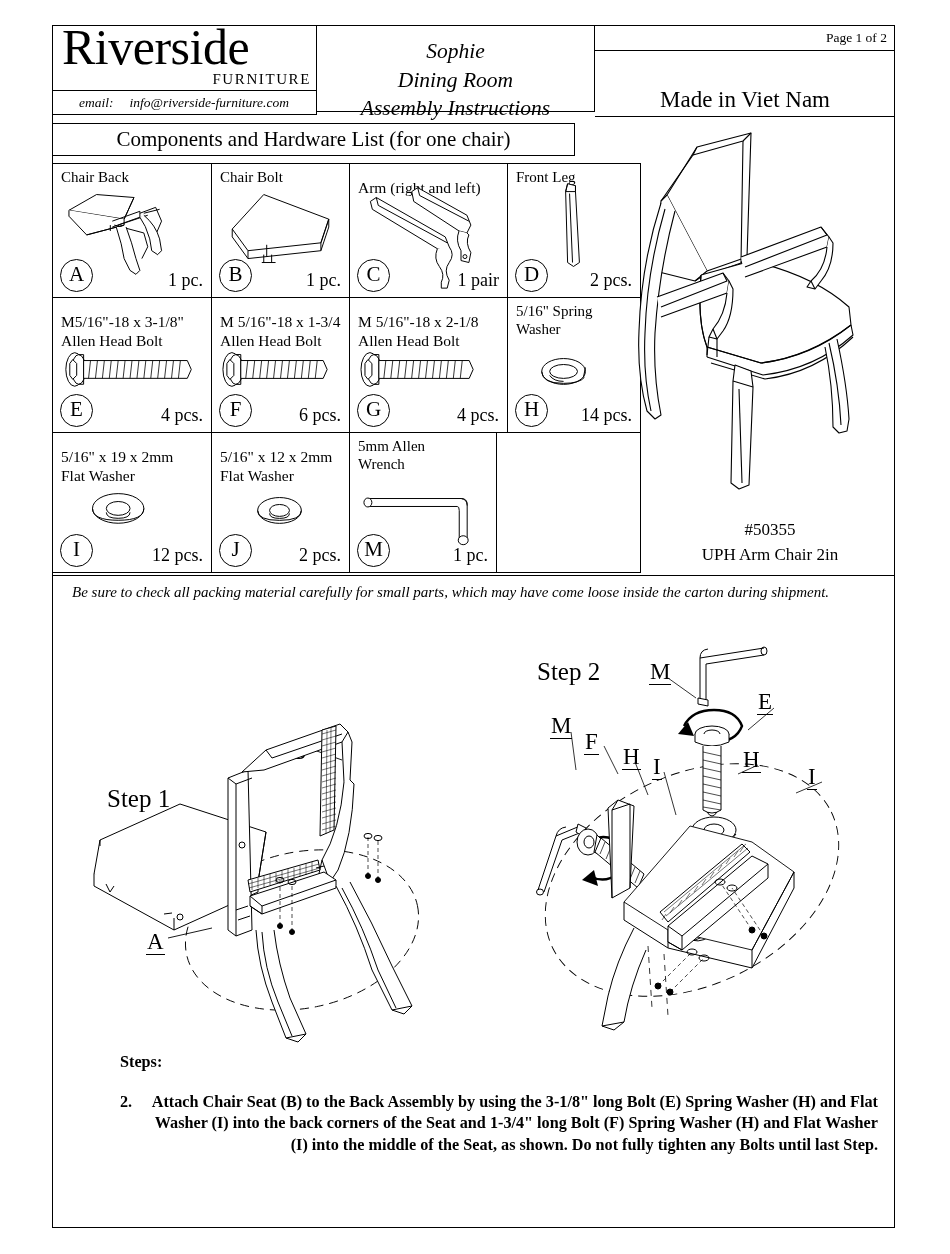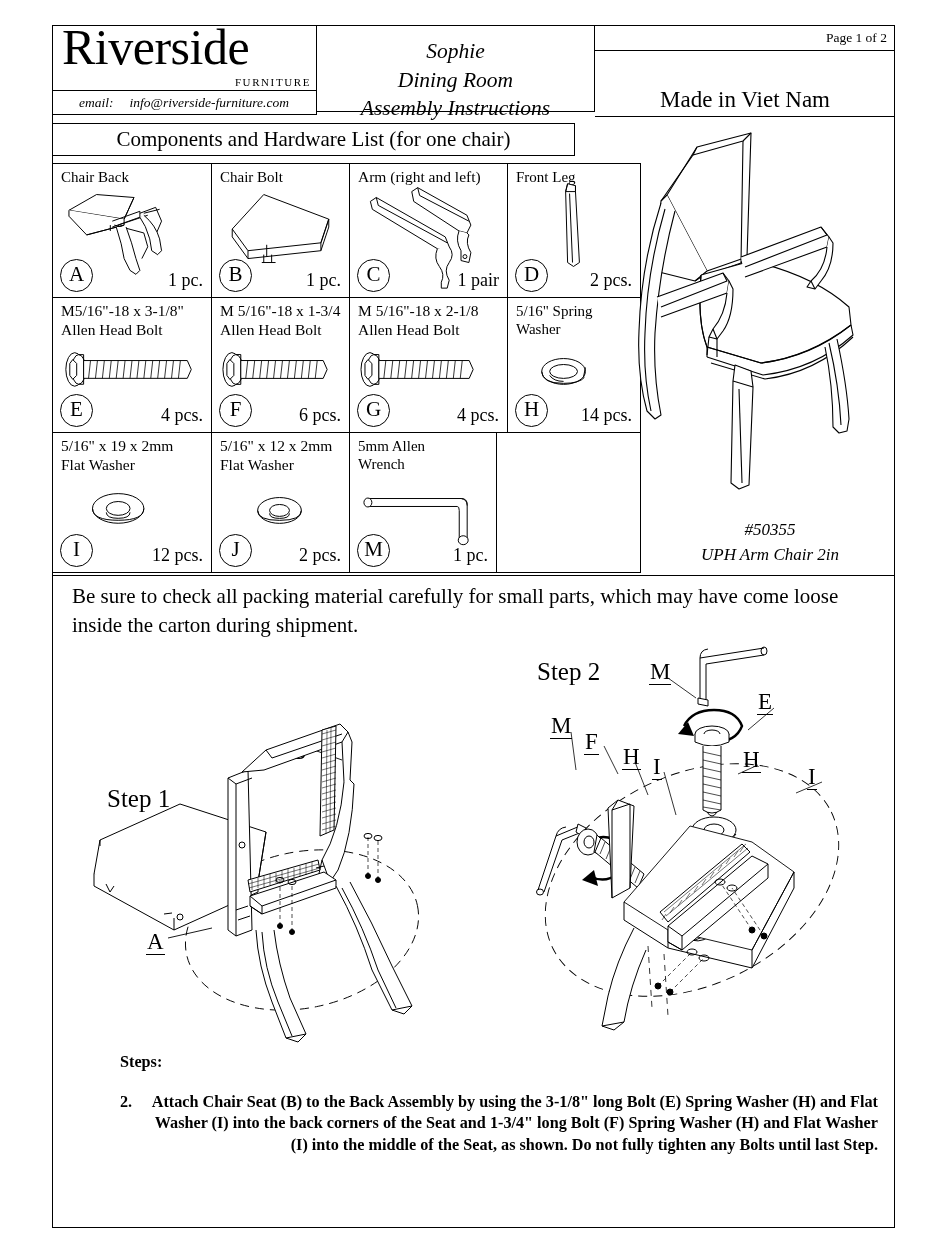--- a/index.html
+++ b/index.html
@@ -32,21 +32,21 @@
     box-sizing:border-box;
   }
   .brand{
     position:absolute; left:10px; top:-3px;
     font-size:50px; letter-spacing:-0.5px;
     font-family:"Liberation Serif", serif;
     line-height:1;
   }
   .brand-sub{
     position:absolute; right:5px; bottom:2px;
-    font-size:11px; letter-spacing:1.6px;
+    font-size:15px; letter-spacing:1.6px;
     font-family:"Liberation Serif", serif;
   }
   .hdr-email{
     position:absolute; left:0; top:66px;
     width:265px; height:24px;
     border-right:1px solid #000;
     border-bottom:1.6px solid #000;
     box-sizing:border-box;
     text-align:center;
     font-style:italic;
@@ -104,21 +104,21 @@
     box-sizing:border-box;
     border-right:1px solid #000;
     border-bottom:1px solid #000;
     overflow:hidden;
   }
   .cell .cap{
     position:absolute; left:8px; top:4px;
     font-size:15px; line-height:1.22;
     white-space:pre-line;
   }
-  .cell .cap.sm{ font-size:15.5px; }
+  .cell .cap.sm{ font-size:15.5px;margin-top:11px; }
   .badge{
     position:absolute; left:7px; bottom:5px;
     width:31px; height:31px;
     border:1.1px solid #000; border-radius:50%;
     text-align:center; line-height:29px;
     font-size:21px;
   }
   .qty{
     position:absolute; right:8px; bottom:6px;
     font-size:18px;
@@ -127,33 +127,33 @@
   
   .cell.blank{ border-right:1px solid #000; }
   
   #chair-panel{
     position:absolute; left:575px; top:85px;
     width:320px; height:490px;
   }
   #chair-id{
     position:absolute; left:645px; top:518px;
     width:250px; text-align:center;
-    font-size:17px; line-height:1.45;font-style:italic;
+    font-size:17px; line-height:1.45;
   }
   
   #mid-divider{
     position:absolute; left:52px; top:575px;
     width:843px; height:0;
     border-top:1.5px solid #000;
   }
   
   #note{
     position:absolute; left:72px; top:582px;
     width:810px;
-    font-size:21px; line-height:1.38;
+    font-size:15px; line-height:1.38;font-style:italic;
   }
   
   #diagram-area{
     position:absolute; left:52px; top:630px;
     width:843px; height:420px;
   }
   .step-label{
     position:absolute;
     font-size:25px;
   }

